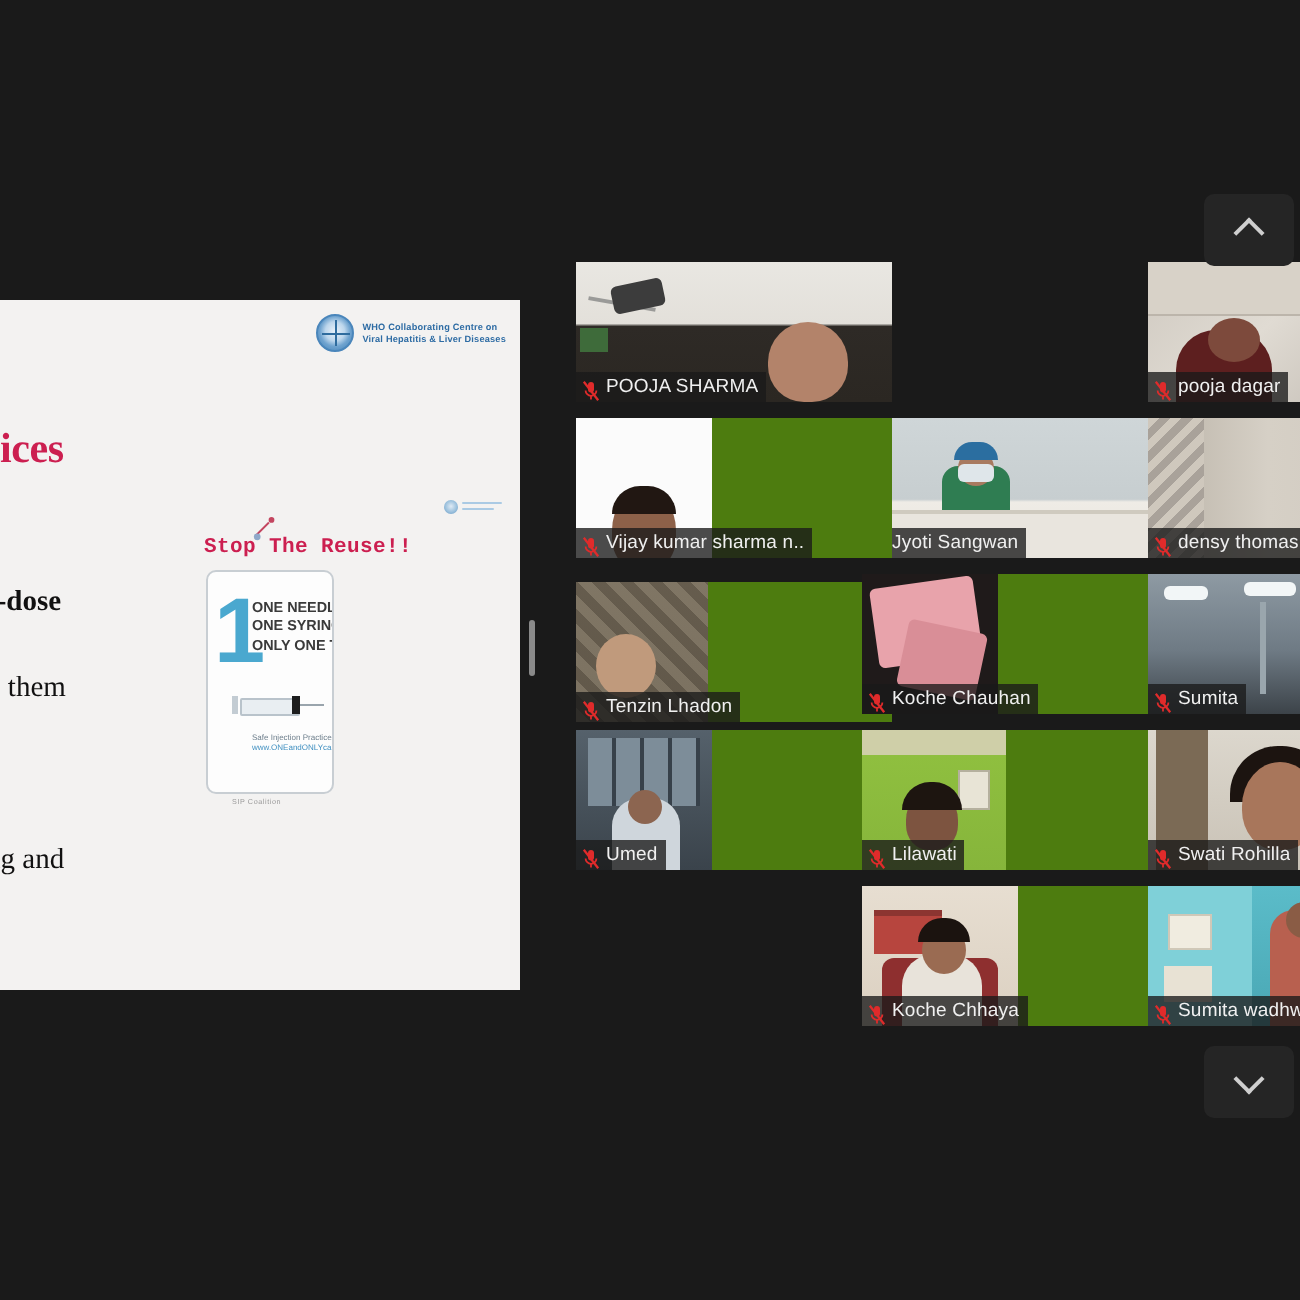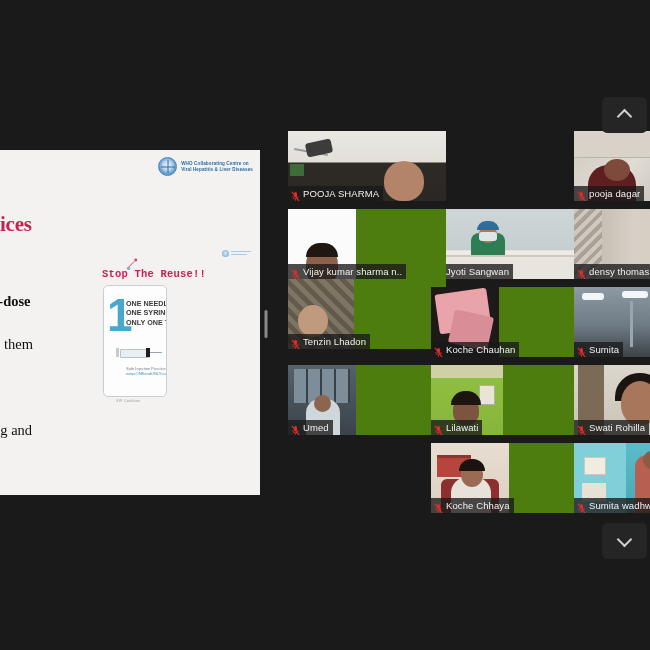--- a/index.html
+++ b/index.html
@@ -380,21 +380,21 @@
         <div class="namebar">
           <span class="mic-muted"><svg viewBox="0 0 12 14" width="9" height="11">
               <rect x="4" y="1" width="4" height="7" rx="2" fill="#e02b2b"></rect>
               <path d="M2.4 6.6a3.6 3.6 0 0 0 7.2 0" stroke="#e02b2b" stroke-width="1.2" fill="none"></path>
               <line x1="6" y1="10.2" x2="6" y2="12.6" stroke="#e02b2b" stroke-width="1.2"></line>
               <line x1="1.2" y1="0.8" x2="10.8" y2="13.2" stroke="#e02b2b" stroke-width="1.5"></line>
             </svg></span>
           <span class="nm">densy thomas</span>
         </div>
       </div>
-      <div class="tile" style="left: 0px; top: 148px;">
+      <div class="tile" style="left: 0px; top: 160px;">
         <div class="video v-tenzin">
           <div class="cam"></div>
           <div class="face"></div>
         </div>
         <div class="namebar">
           <span class="mic-muted"><svg viewBox="0 0 12 14" width="9" height="11">
               <rect x="4" y="1" width="4" height="7" rx="2" fill="#e02b2b"></rect>
               <path d="M2.4 6.6a3.6 3.6 0 0 0 7.2 0" stroke="#e02b2b" stroke-width="1.2" fill="none"></path>
               <line x1="6" y1="10.2" x2="6" y2="12.6" stroke="#e02b2b" stroke-width="1.2"></line>
               <line x1="1.2" y1="0.8" x2="10.8" y2="13.2" stroke="#e02b2b" stroke-width="1.5"></line>

